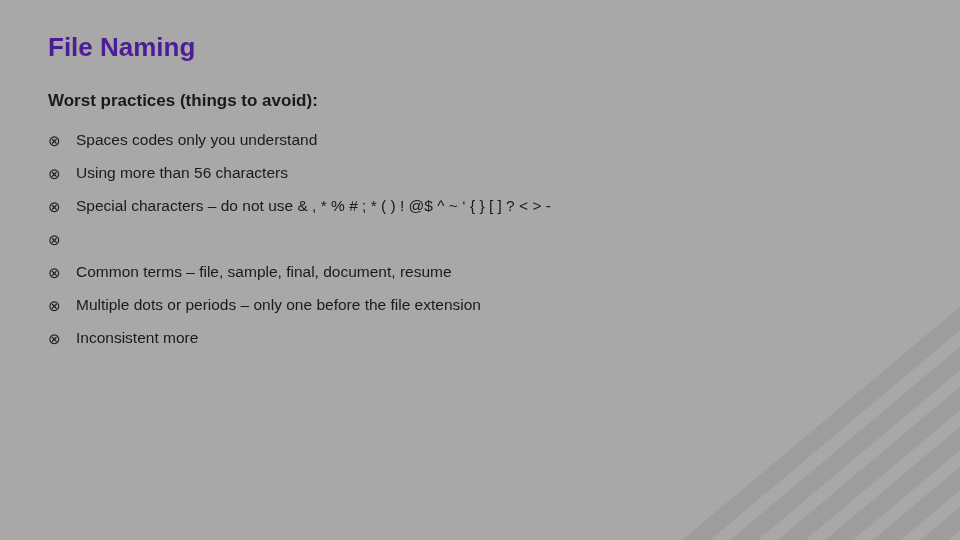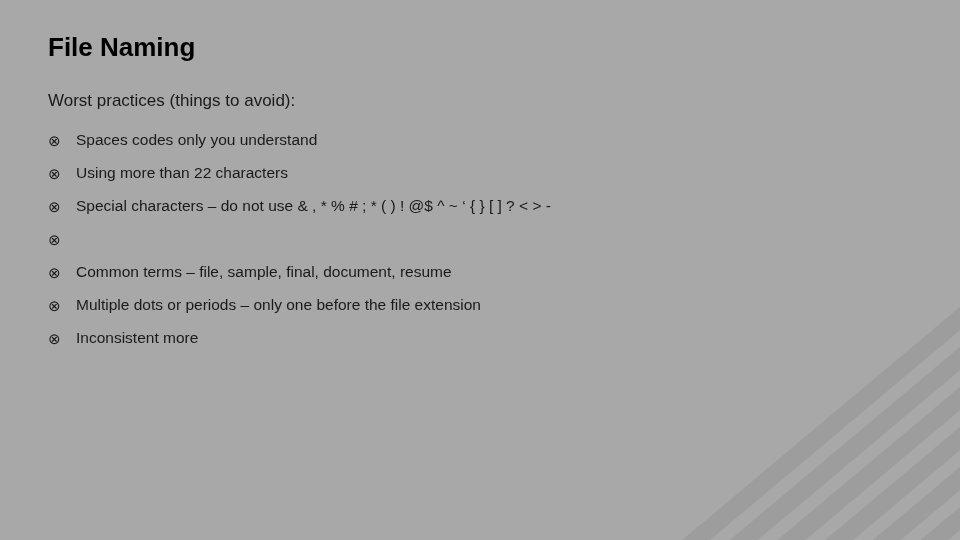--- a/index.html
+++ b/index.html
@@ -46,27 +46,27 @@
 
     .content {
       position: relative;
       z-index: 10;
       padding: 32px 48px 32px 48px;
     }
 
     .page-title {
       font-size: 26px;
       font-weight: bold;
-      color: #000000;
+      color: #4c1d95;
       margin-bottom: 28px;
     }
 
     .subtitle {
       font-size: 17px;
-      font-weight: normal;
+      font-weight: bold;
       color: #1a1a1a;
       margin-bottom: 18px;
     }
 
     .bullet-list {
       list-style: none;
       padding: 0;
     }
 
     .bullet-list li {
@@ -115,21 +115,21 @@
 
   <ul class="bullet-list">
 
     <li>
       <span class="bullet-icon">⊗</span>
       <span>Spaces codes only you understand</span>
     </li>
 
     <li>
       <span class="bullet-icon">⊗</span>
-      <span>Using more than 22 characters</span>
+      <span>Using more than 56 characters</span>
     </li>
 
     <li>
       <span class="bullet-icon">⊗</span>
       <span>Special characters – <span class="bold-text">do not use</span> &amp; , * % # ; * ( ) ! @$ ^ ~ ‘ { } [ ] ? &lt; &gt; -</span>
     </li>
 
     <li>
       <span class="bullet-icon">⊗</span>
     </li>

